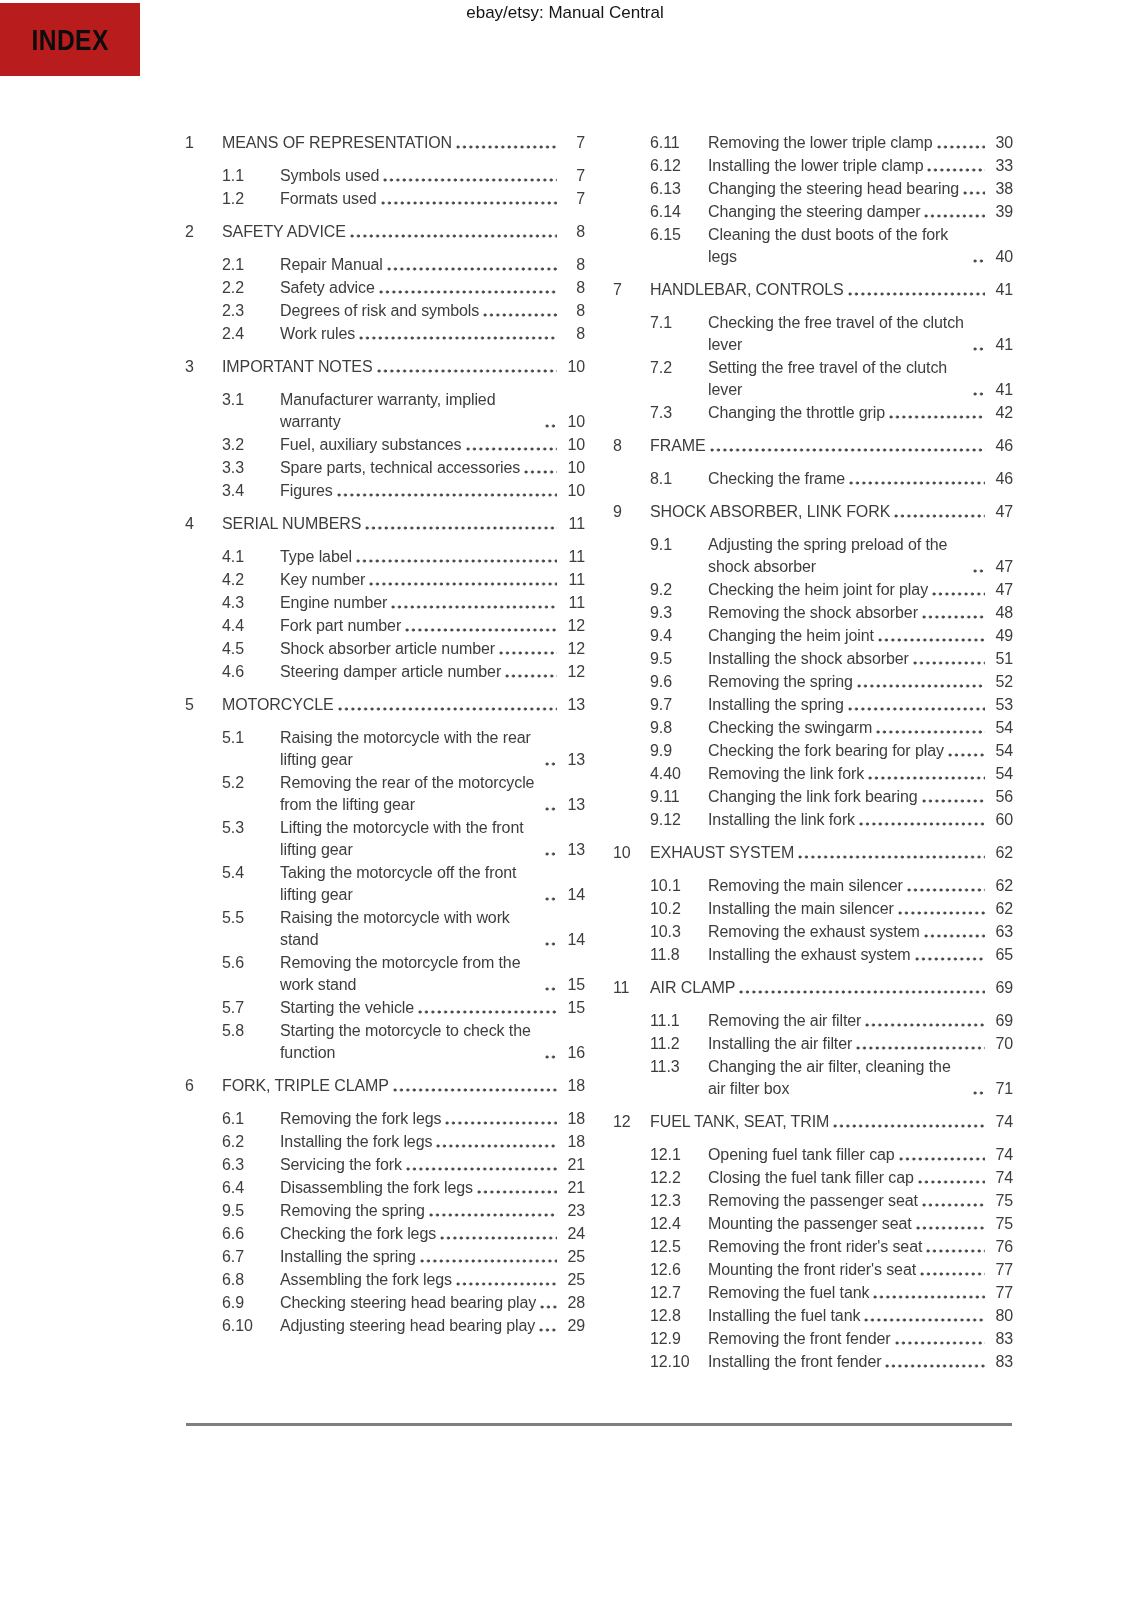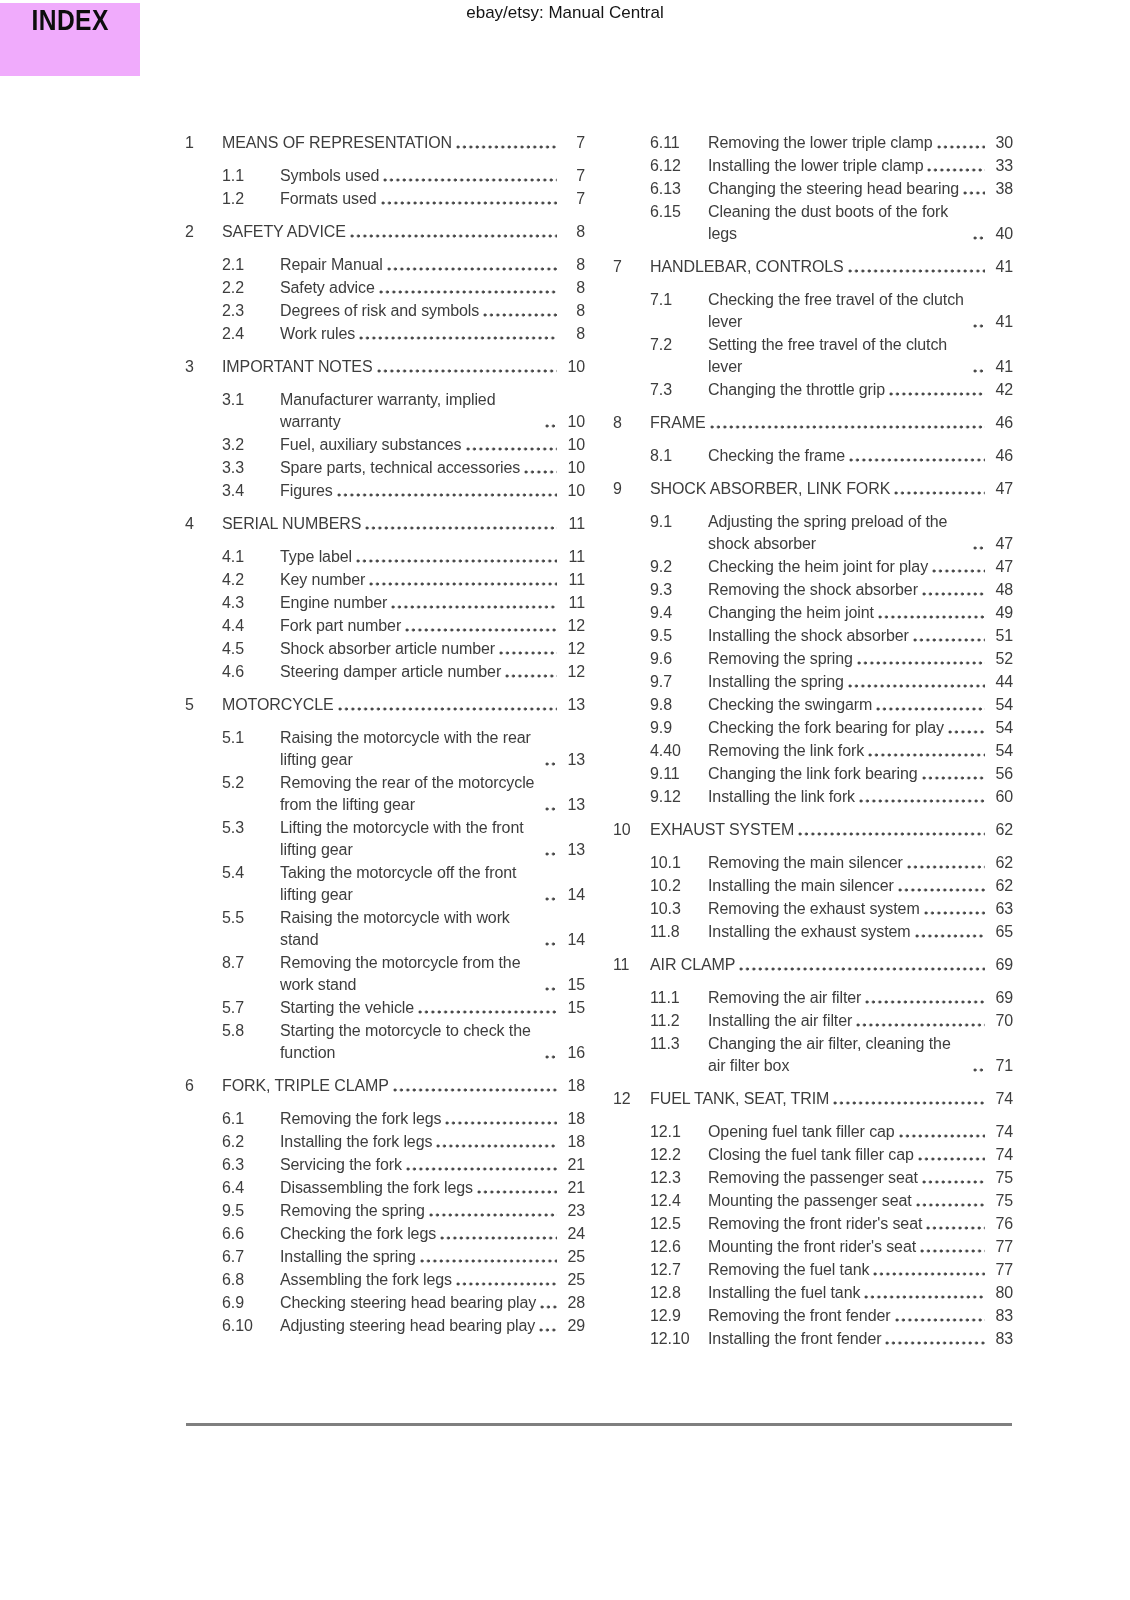--- a/index.html
+++ b/index.html
@@ -30,22 +30,23 @@
     font-size: 17px;
     line-height: 22px;
     color: #151515;
   }
   .index-tab {
     position: absolute;
     top: 3px;
     left: 0;
     width: 140px;
     height: 73px;
-    background: #f0abfc;
+    background: #b91c1c;
     display: flex;
+    align-items: center;
     justify-content: center;
   }
   .index-tab span {
     font-size: 30px;
     font-weight: bold;
     letter-spacing: 0.5px;
     color: #0d0d0d;
     transform: scaleX(0.82);
   }
   .toc {
@@ -295,21 +296,21 @@
     <span class="dots"></span>
     <span class="pg">14</span>
   </div>
         <div class="row sub">
     <span class="num">5.5</span>
     <span class="title">Raising the motorcycle with work stand</span>
     <span class="dots"></span>
     <span class="pg">14</span>
   </div>
         <div class="row sub">
-    <span class="num">8.7</span>
+    <span class="num">5.6</span>
     <span class="title">Removing the motorcycle from the work stand</span>
     <span class="dots"></span>
     <span class="pg">15</span>
   </div>
         <div class="row sub">
     <span class="num">5.7</span>
     <span class="title">Starting the vehicle</span>
     <span class="dots"></span>
     <span class="pg">15</span>
   </div>
@@ -399,20 +400,26 @@
     <span class="dots"></span>
     <span class="pg">33</span>
   </div>
         <div class="row sub">
     <span class="num">6.13</span>
     <span class="title">Changing the steering head bearing</span>
     <span class="dots"></span>
     <span class="pg">38</span>
   </div>
         <div class="row sub">
+    <span class="num">6.14</span>
+    <span class="title">Changing the steering damper</span>
+    <span class="dots"></span>
+    <span class="pg">39</span>
+  </div>
+        <div class="row sub">
     <span class="num">6.15</span>
     <span class="title">Cleaning the dust boots of the fork legs</span>
     <span class="dots"></span>
     <span class="pg">40</span>
   </div>
         <div class="row chapter">
     <span class="num">7</span>
     <span class="title">HANDLEBAR, CONTROLS</span>
     <span class="dots"></span>
     <span class="pg">41</span>
@@ -486,21 +493,21 @@
         <div class="row sub">
     <span class="num">9.6</span>
     <span class="title">Removing the spring</span>
     <span class="dots"></span>
     <span class="pg">52</span>
   </div>
         <div class="row sub">
     <span class="num">9.7</span>
     <span class="title">Installing the spring</span>
     <span class="dots"></span>
-    <span class="pg">44</span>
+    <span class="pg">53</span>
   </div>
         <div class="row sub">
     <span class="num">9.8</span>
     <span class="title">Checking the swingarm</span>
     <span class="dots"></span>
     <span class="pg">54</span>
   </div>
         <div class="row sub">
     <span class="num">9.9</span>
     <span class="title">Checking the fork bearing for play</span>

